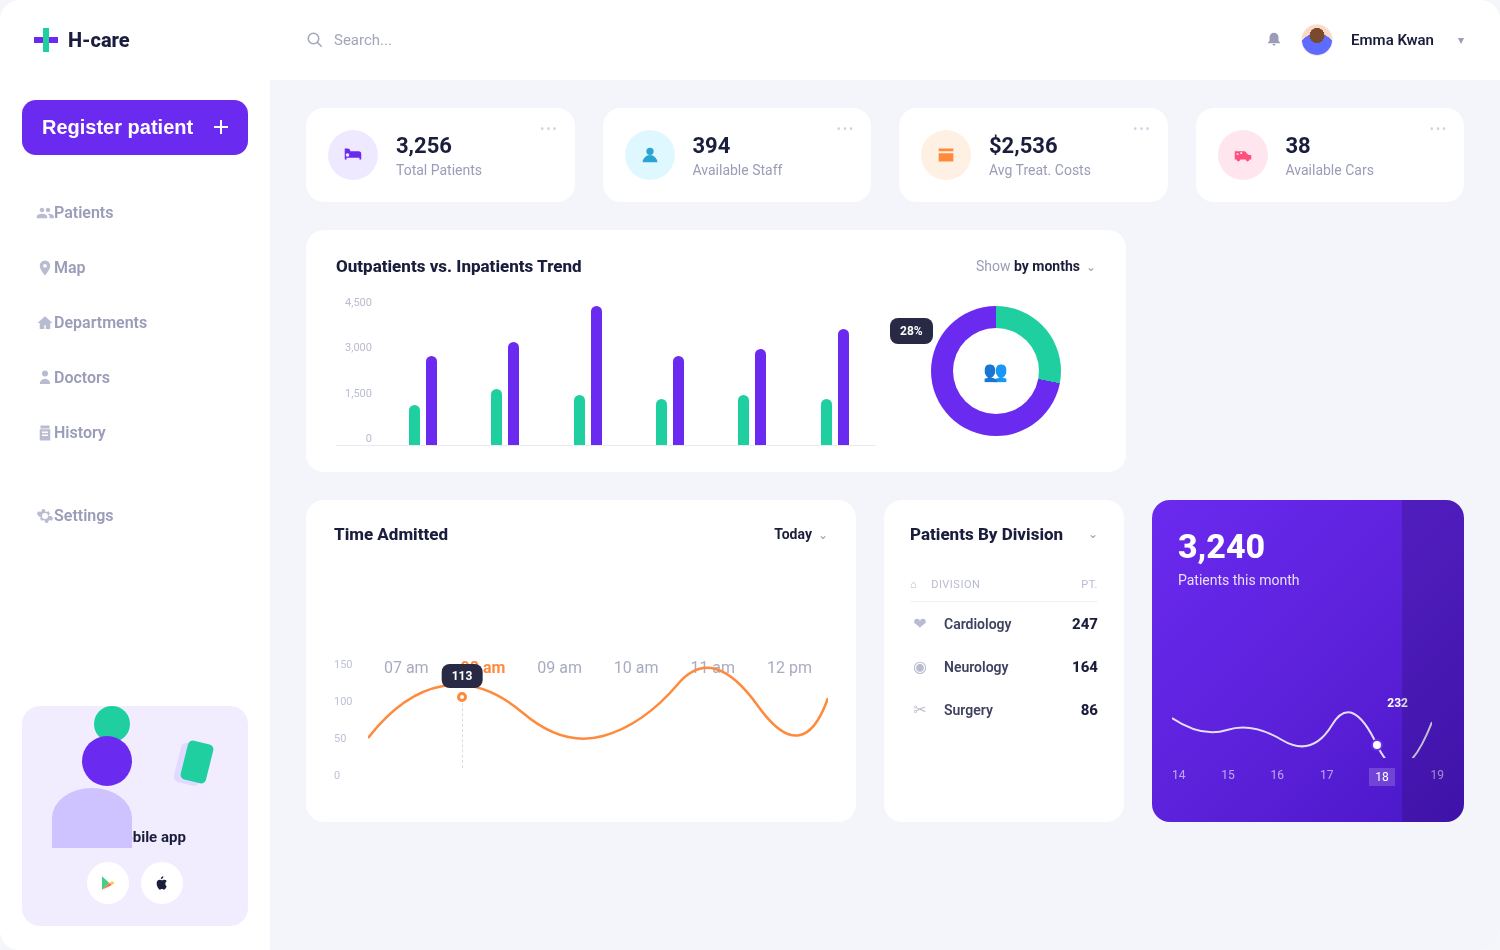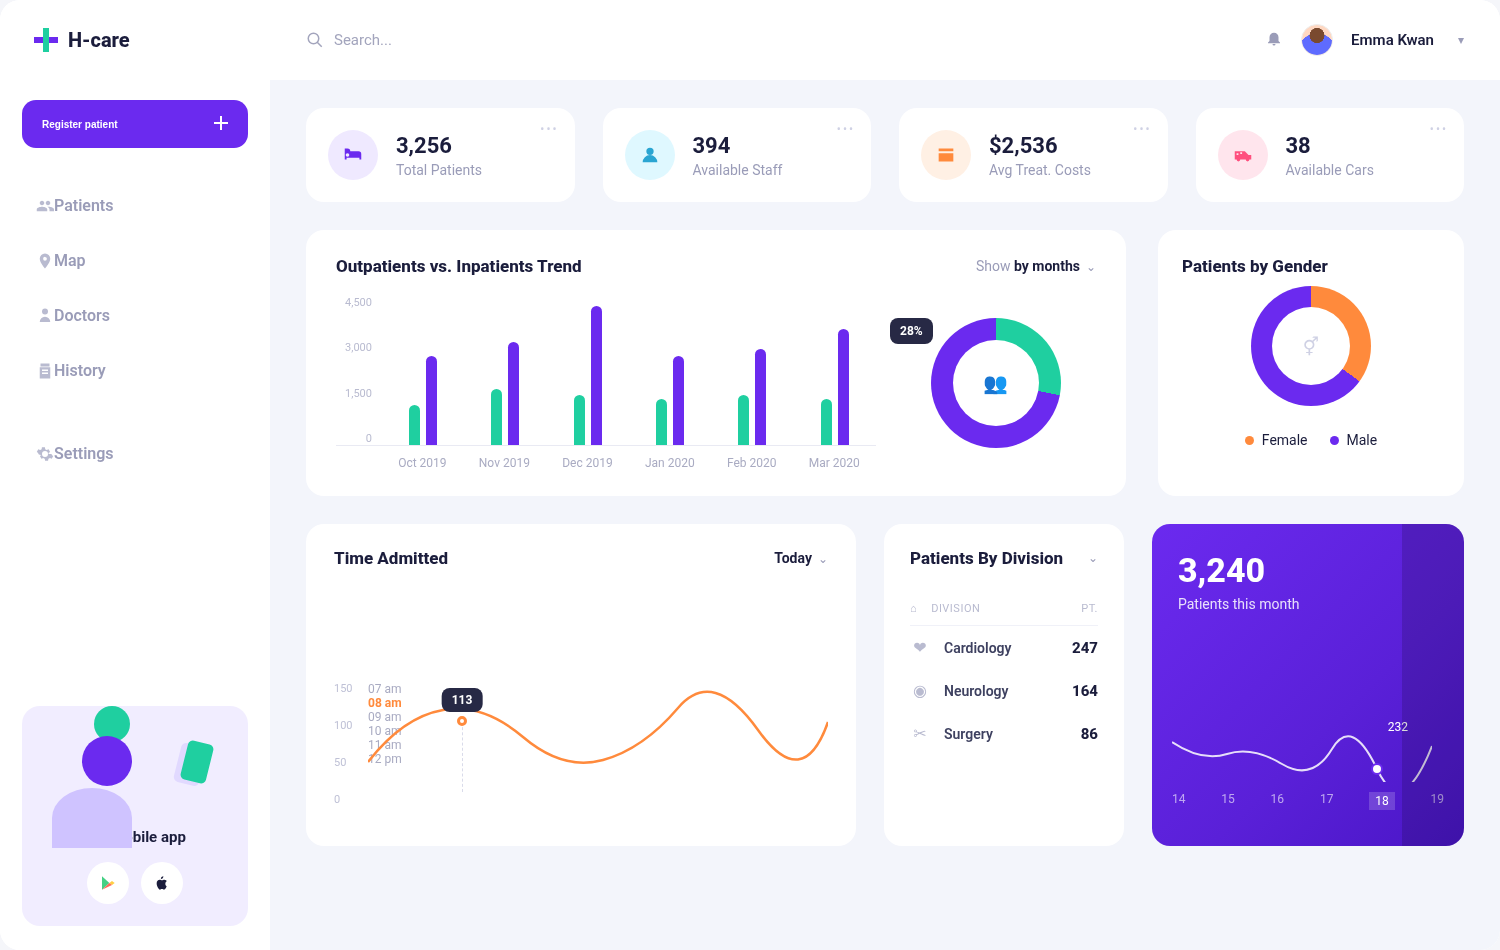--- a/index.html
+++ b/index.html
@@ -14,21 +14,21 @@
 .app { display: flex; width: 100%; height: 100%; background: #fff; border-radius: 20px; overflow: hidden; }
 
 .sidebar { width: 270px; background: #fff; padding: 28px 22px 24px 22px; display: flex; flex-direction: column; }
 .logo-row { display: flex; align-items: center; gap: 10px; font-weight: 800; font-size: 20px; margin-bottom: 48px; padding-left: 12px;}
 .logo-mark { width: 24px; height: 24px; position: relative; }
 .logo-mark .cross-h { position:absolute; top:9px; left:0; width:24px; height:6px; background:#6b2aef; }
 .logo-mark .cross-v { position:absolute; left:9px; top:0; width:6px; height:24px; background:#1fcfa0; }
 .register-btn {
   display: flex; justify-content: space-between; align-items: center;
   background: #6b2aef; color: #fff; border: none; border-radius: 14px;
-  padding: 16px 20px; font-weight: 700; font-size: 10px; cursor: pointer; margin-bottom: 36px;
+  padding: 16px 20px; font-weight: 700; font-size: 20px; cursor: pointer; margin-bottom: 36px;
 }
 .nav { display: flex; flex-direction: column; gap: 12px; flex: 1;}
 .nav-item { display: flex; align-items: flex-end; padding: 12px 14px; border-radius: 10px; color: #9a9cb8; font-size: 16px; font-weight: 600; cursor: pointer;}
 .nav-item.active { color: #1b1d3c; }
 .nav-item .ico { width: 18px; height: 18px; display:inline-flex; align-items:center; justify-content:center; }
 .nav-item.active .ico svg { fill:#6b2aef; }
 .nav-item .ico svg { fill:#b9bbd0; }
 .nav-settings { margin-top: 28px; }
 .mobile-card { margin-top: auto; background: #f1edff; border-radius: 18px; padding: 22px 20px 22px; text-align: center; position:relative; overflow:hidden;}
 .mobile-art { height: 90px; position: relative; margin-bottom: 8px;}
@@ -94,34 +94,34 @@
 
 .bot-row { display:grid; grid-template-columns: 550px 240px 1fr; gap:28px;}
 
 .line-chart { position:relative; height:140px; margin-top:6px;}
 .line-chart .y-small { position:absolute; left:0; top:0; bottom:16px; width:30px; display:flex; flex-direction:column; justify-content:space-between; font-size:11px; color:#bfc1d6;}
 .line-chart svg { position:absolute; left:34px; right:0; top:0; height:110px; width: calc(100% - 34px);}
 .line-chart .hover-dot { position:absolute; width:10px; height:10px; border:3px solid #ff8a3c; background:#fff; border-radius:50%;}
 .line-chart .hover-line { position:absolute; width:0; border-left:1px dashed #d9dbea; }
 .line-chart .hover-tip { position:absolute; background:#272945; color:#fff; padding:5px 10px; border-radius:8px; font-size:12px; font-weight:700; transform:translateX(-50%);}
 .line-chart .hover-tip::after{content:"";position:absolute;left:50%;bottom:-5px;margin-left:-5px;border:5px solid transparent;border-top-color:#272945;}
-.line-x { display:flex; justify-content:space-around; font-size:12px; color:#a9abc2; margin-top:114px; padding-left:34px;flex-direction:column;}
+.line-x { display:flex; justify-content:space-around; font-size:16px; color:#a9abc2; margin-top:114px; padding-left:34px;}
 .line-x .active { color:#ff8a3c; font-weight:700;}
 
 .div-head { display:flex; justify-content:space-between; color:#b9bbd0; font-size:11px; letter-spacing:0.5px; padding: 14px 0 10px; border-bottom:1px solid #f0f1f8;}
 .div-row { display:flex; align-items:center; gap:14px; padding:12px 0;}
 .div-row .ico { color:#b9bbd0; width:20px; text-align:center;}
 .div-row .name { flex:1; font-size:14px; font-weight:600; color:#3e4160;}
 .div-row .val { font-size:15px; font-weight:800;}
 
 .purple-card { background: linear-gradient(135deg,#6b2aef 0%, #5a20d8 60%, #4a16c7 100%); color:#fff; padding:26px; position:relative; overflow:hidden;}
 .purple-card .big { font-size:34px; font-weight:800;}
 .purple-card .sub { font-size:14px; opacity:0.85; margin-top:6px;}
 .purple-card .mini-line { position:absolute; left:20px; right:20px; bottom:64px; height:58px;}
-.purple-card .mini-tip { position:absolute; right:56px; bottom:112px; font-size:12px; font-weight:400; color:#fff;}
+.purple-card .mini-tip { position:absolute; right:56px; bottom:112px; font-size:12px; font-weight:700; color:#fff;}
 .purple-x { position:absolute; left:20px; right:20px; bottom:36px; display:flex; justify-content:space-between; font-size:12px;}
 .purple-x span { opacity:0.6;}
 .purple-x span.on { opacity:1; background:rgba(255,255,255,0.18); padding:2px 6px; border-radius:0;}
 .purple-card::after{content:"";position:absolute;top:0;right:0;width:62px;height:100%;background:rgba(0,0,0,0.15);}
 </style>
 </head>
 <body>
 
 <div class="app">
 
@@ -153,20 +153,28 @@
           </span>
         <span>Patients</span>
       </div>
       <div class="nav-item">
         <span class="ico">
             <svg width="18" height="18" viewBox="0 0 24 24">
               <path d="M12 2a7 7 0 0 0-7 7c0 5.25 7 13 7 13s7-7.75 7-13a7 7 0 0 0-7-7zm0 9.5A2.5 2.5 0 1 1 12 6.5a2.5 2.5 0 0 1 0 5z"></path>
             </svg>
           </span>
         <span>Map</span>
+      </div>
+      <div class="nav-item">
+        <span class="ico">
+            <svg width="18" height="18" viewBox="0 0 24 24">
+              <path d="M12 3 2 12h3v8h6v-5h2v5h6v-8h3L12 3z"></path>
+            </svg>
+          </span>
+        <span>Departments</span>
       </div>
       <div class="nav-item">
         <span class="ico">
             <svg width="18" height="18" viewBox="0 0 24 24">
               <path d="M12 2a4 4 0 1 1 0 8 4 4 0 0 1 0-8zm-7 18a7 7 0 0 1 14 0H5z"></path>
             </svg>
           </span>
         <span>Doctors</span>
       </div>
       <div class="nav-item">
@@ -323,49 +331,31 @@
                     <div class="bar-group">
                       <div class="bar out" style="height: 33.3333%;"></div>
                       <div class="bar in" style="height: 64.4444%;"></div>
                     </div>
                     <div class="bar-group">
                       <div class="bar out" style="height: 31.1111%;"></div>
                       <div class="bar in" style="height: 77.7778%;"></div>
                     </div>
                   </div>
               </div>
-              <div class="x-labels">
-                <span>Oct 2019</span>
-                <span>Nov 2019</span>
-                <span>Dec 2019</span>
-                <span>Jan 2020</span>
-                <span>Feb 2020</span>
-                <span>Mar 2020</span>
-              </div>
               <div class="legend-row" style="justify-content:flex-start; padding-left:46px; margin-top:auto;"></div>
             </div>
             <div class="donut-side">
               <div class="donut">
                 <span class="center-ico">👥</span>
               </div>
               <div class="pct-badge">28%</div>
             </div>
           </div>
         </div>
 
-        <div class="card gender-card" style="padding:26px 24px;">
-          <h3>Patients by Gender</h3>
-          <div class="donut2">
-            <span class="center-ico">⚥</span>
-          </div>
-          <div class="legend-row" style="margin-top:26px;">
-            <span><span class="legend-dot" style="background:#ff8a3c"></span><span>Female</span></span>
-            <span><span class="legend-dot" style="background:#6b2aef"></span><span>Male</span></span>
-          </div>
-        </div>
       </div>
 
       <div class="bot-row">
         <div class="card" style="padding:24px 28px;">
           <div class="card-head">
             <h3>Time Admitted</h3>
             <div class="show-by">
               <b>Today</b><span class="chevron">⌄</span>
             </div>
           </div>

